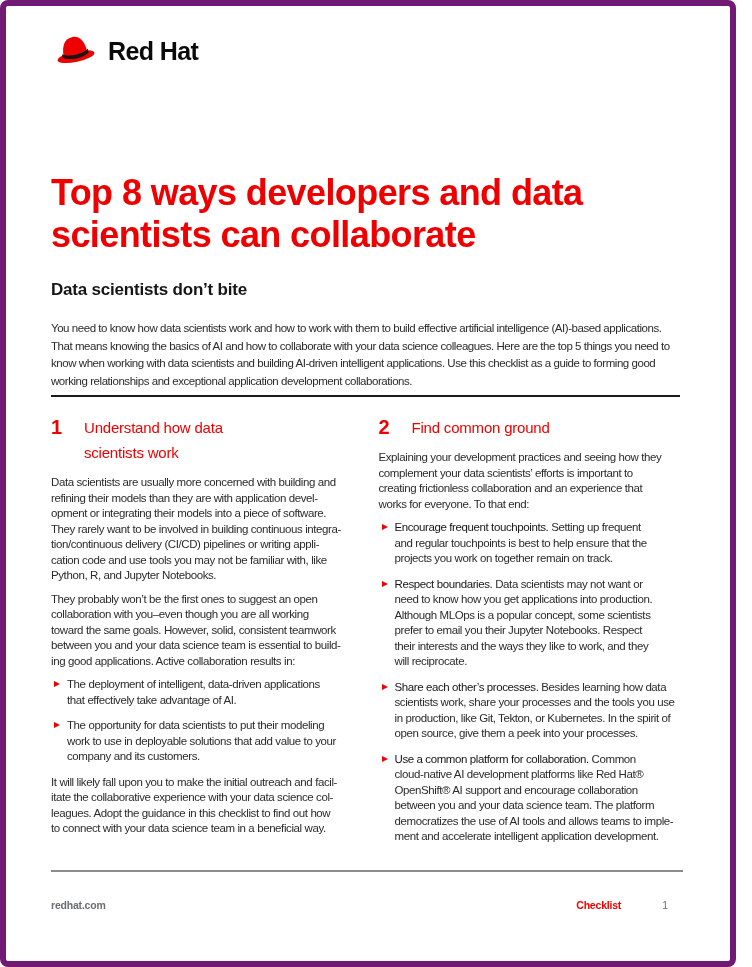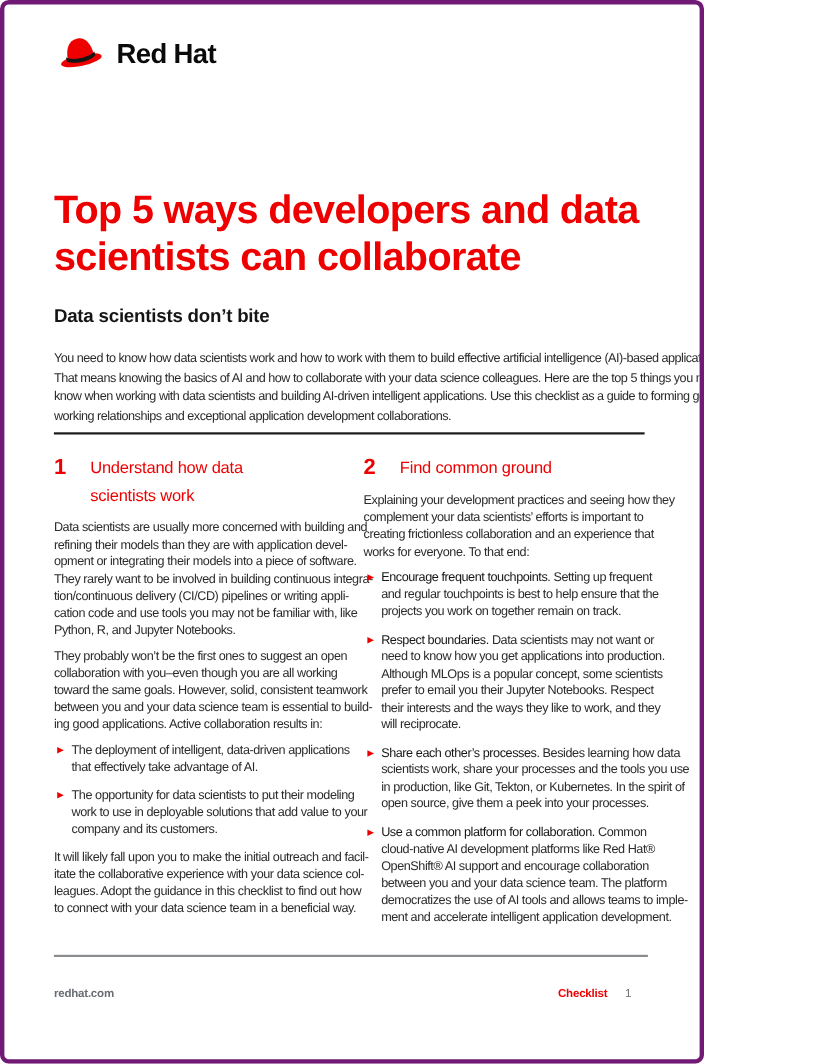--- a/index.html
+++ b/index.html
@@ -1,23 +1,23 @@
 <!DOCTYPE html>
 <html><head>
 <meta charset="utf-8">
 <style>
   * { margin:0; padding:0; box-sizing:border-box; }
   html,body { background:#ffffff; }
   body { font-family:"Liberation Sans","DejaVu Sans",sans-serif; color:#262626; }
 
   .page {
     position:relative;
-    width:640px; height:967px;
+    width:736px; height:967px;
     background:#ffffff;
-    border:4px solid #701a75;
+    border:6px solid #701a75;
     border-radius:8px;
     padding:25px 50px 0 45px;
     overflow:hidden;
   }
 
   
   .logo { display:flex; align-items:center; height:40px; }
   .logo svg { display:block; margin-right:9px; }
   .logo-text { font-size:25px; font-weight:700; color:#0a0a0a; letter-spacing:-0.6px; }
 
@@ -62,41 +62,41 @@
     border-left:6px solid #ee0000;
     border-top:3.5px solid transparent;
     border-bottom:3.5px solid transparent;
     margin:4px 7px 0 3px;
   }
   .bullet .lead { font-weight:400; color:#151515; }
 
   
   .footer-rule { position:absolute; left:45px; right:47px; top:864px; height:2px; background:#8a8d90; }
   .footer-site { position:absolute; left:45px; top:893px; font-size:10.5px; font-weight:700; color:#6a6e73; letter-spacing:-0.2px; text-decoration:none;text-align:center; }
-  .footer-right { position:absolute; right:62px; top:893px; display:flex; gap:16px; font-size:10.5px; }
+  .footer-right { position:absolute; right:62px; top:893px; display:flex; gap:41px; font-size:10.5px; }
   .footer-doctype { color:#ee0000; font-weight:700; letter-spacing:-0.2px; }
   .footer-page { color:#6a6e73; }
 </style>
 </head>
 <body>
 
 <div class="page">
 
   <div class="logo">
     <svg width="48" height="38" viewBox="0 0 120 95" aria-hidden="true">
       <g transform="rotate(-12 60 50)">
         <ellipse cx="60" cy="62" rx="47" ry="13" fill="#ee0000"></ellipse>
         <path d="M60 12 C40 12 31 30 30 54 L90 54 C89 30 80 12 60 12 Z" fill="#ee0000"></path>
         <path d="M27 49 C42 60 78 60 93 49 L93 58 C78 69 42 69 27 58 Z" fill="#151515"></path>
       </g>
     </svg>
     <span class="logo-text">Red Hat</span>
   </div>
 
-  <h1 class="doc-title">Top 5 ways developers and data
+  <h1 class="doc-title">Top 8 ways developers and data
 scientists can collaborate</h1>
 
   <div class="intro-heading">Data scientists don’t bite</div>
   <div class="intro-body">You need to know how data scientists work and how to work with them to build effective artificial intelligence (AI)-based applications.
 That means knowing the basics of AI and how to collaborate with your data science colleagues. Here are the top 5 things you need to
 know when working with data scientists and building AI-driven intelligent applications. Use this checklist as a guide to forming good
 working relationships and exceptional application development collaborations.</div>
   <div class="rule-dark"></div>
 
   <div class="columns">

